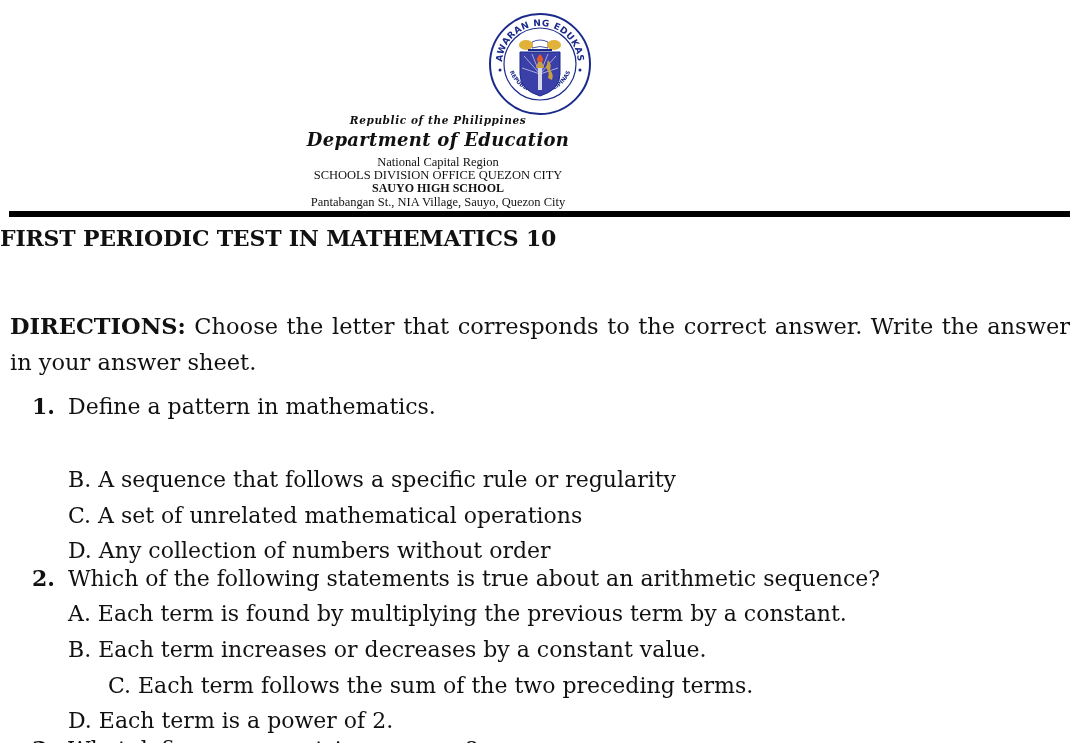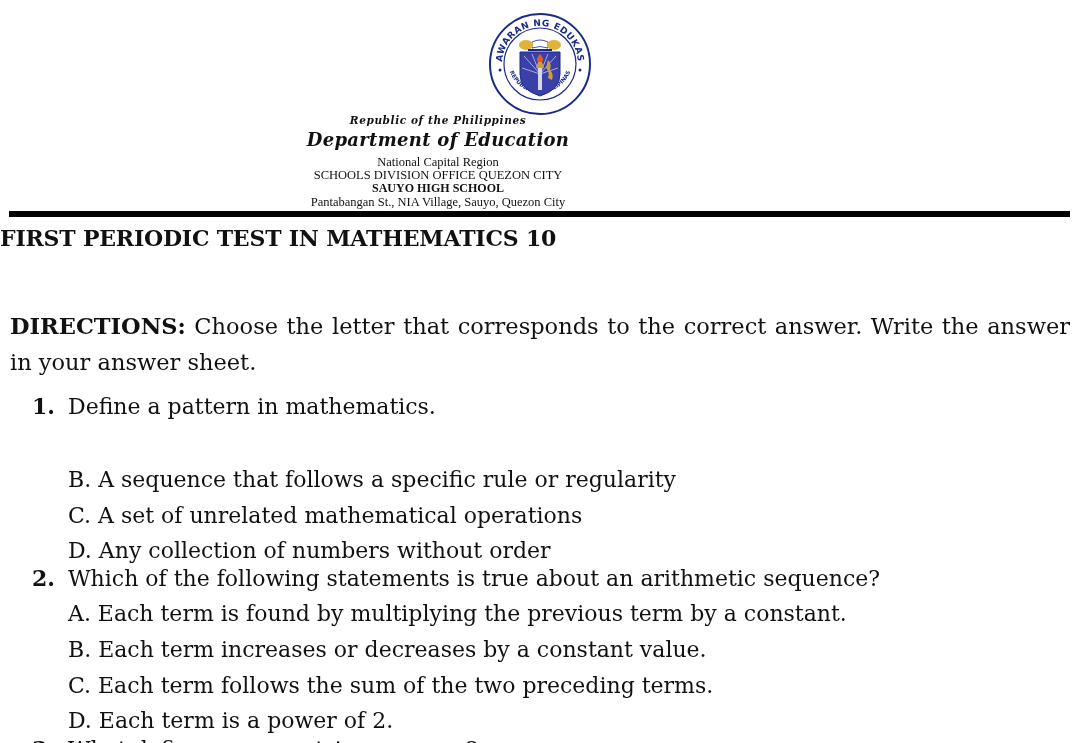--- a/index.html
+++ b/index.html
@@ -96,20 +96,20 @@
   </div>
   <div class="opt" style="top:467px;">B. A sequence that follows a specific rule or regularity</div>
   <div class="opt" style="top:503px;">C. A set of unrelated mathematical operations</div>
   <div class="opt" style="top:538px;">D. Any collection of numbers without order</div>
 
   <div class="q" style="top:565px;">
     <span class="num">2.</span><span>Which of the following statements is true about an arithmetic sequence?</span>
   </div>
   <div class="opt" style="top:601px;">A. Each term is found by multiplying the previous term by a constant.</div>
   <div class="opt" style="top:637px;">B. Each term increases or decreases by a constant value.</div>
-  <div class="opt" style="top:673px;">C. Each term follows the sum of the two preceding terms.</div>
+  <div class="opt" style="top:673px;margin-left:40px;">C. Each term follows the sum of the two preceding terms.</div>
   <div class="opt" style="top:708px;">D. Each term is a power of 2.</div>
 
   <div class="q" style="top:736px;">
     <span class="num">3.</span><span>What defines a geometric sequence?</span>
   </div>
 
 </div>
 
 </body></html>

